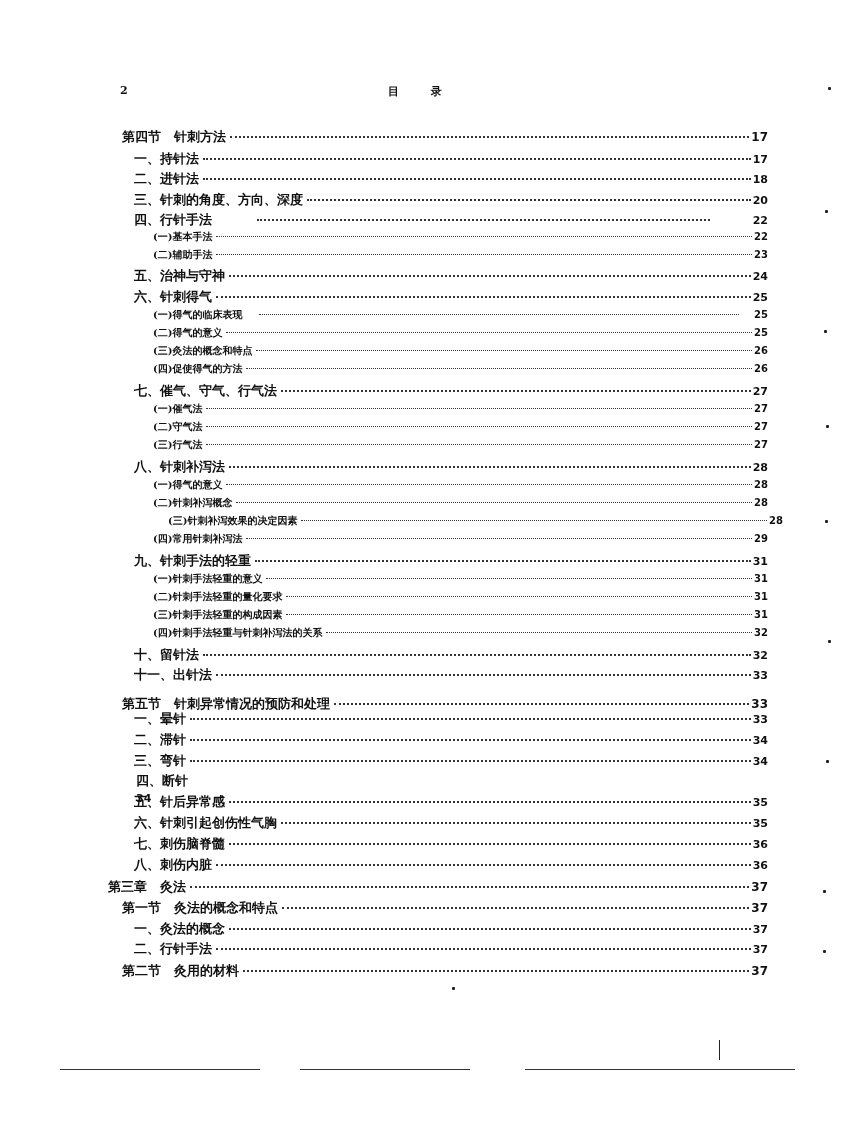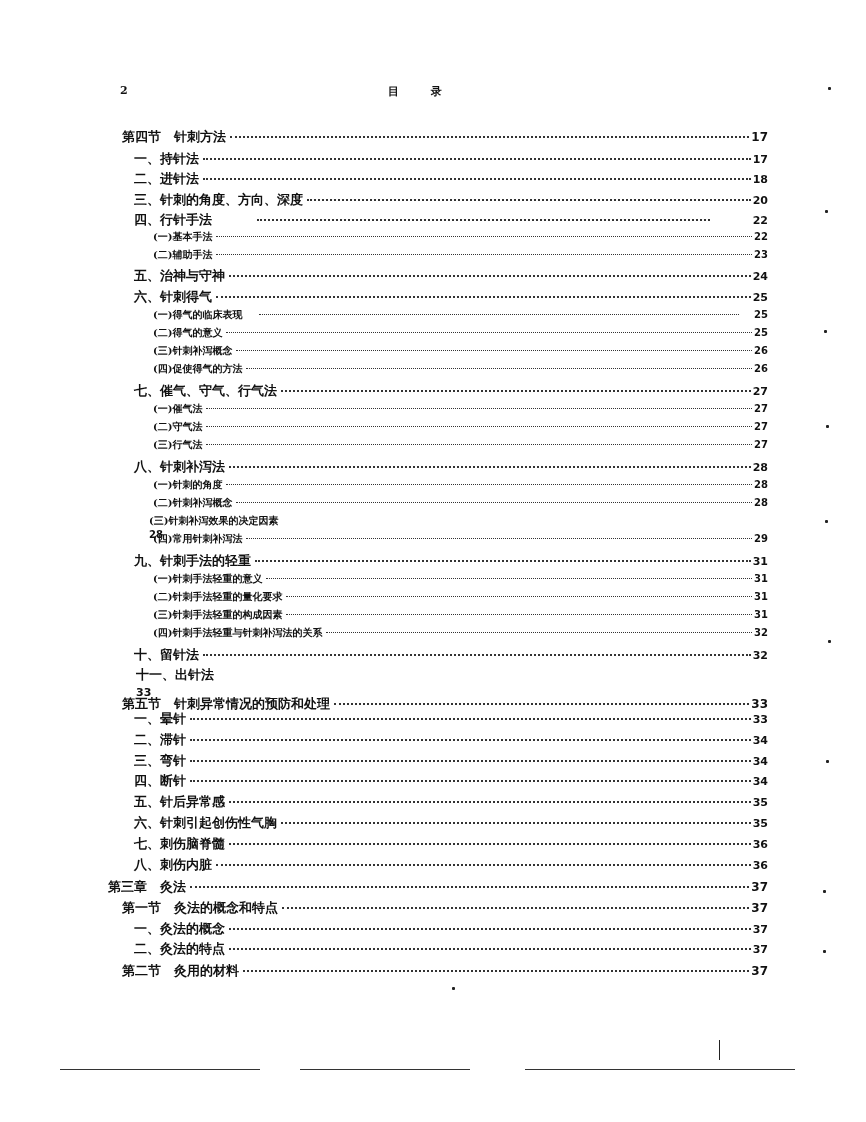--- a/index.html
+++ b/index.html
@@ -84,21 +84,21 @@
         <span class="label">(一)得气的临床表现</span>
         <span class="dots"></span>
         <span class="page-no">25</span>
       </div>
       <div class="row lvl2" style="top: 216px; left: 153px; width: 615px;">
         <span class="label">(二)得气的意义</span>
         <span class="dots"></span>
         <span class="page-no">25</span>
       </div>
       <div class="row lvl2" style="top: 234px; left: 153px; width: 615px;">
-        <span class="label">(三)针刺补泻概念</span>
+        <span class="label">(三)灸法的概念和特点</span>
         <span class="dots"></span>
         <span class="page-no">26</span>
       </div>
       <div class="row lvl2" style="top: 252px; left: 153px; width: 615px;">
         <span class="label">(四)促使得气的方法</span>
         <span class="dots"></span>
         <span class="page-no">26</span>
       </div>
       <div class="row lvl1" style="top: 272px; left: 134px; width: 634px;">
         <span class="label">七、催气、守气、行气法</span>
@@ -119,30 +119,30 @@
         <span class="label">(三)行气法</span>
         <span class="dots"></span>
         <span class="page-no">27</span>
       </div>
       <div class="row lvl1" style="top: 348px; left: 134px; width: 634px;">
         <span class="label">八、针刺补泻法</span>
         <span class="dots"></span>
         <span class="page-no">28</span>
       </div>
       <div class="row lvl2" style="top: 368px; left: 153px; width: 615px;">
-        <span class="label">(一)针刺的角度</span>
+        <span class="label">(一)得气的意义</span>
         <span class="dots"></span>
         <span class="page-no">28</span>
       </div>
       <div class="row lvl2" style="top: 386px; left: 153px; width: 615px;">
         <span class="label">(二)针刺补泻概念</span>
         <span class="dots"></span>
         <span class="page-no">28</span>
       </div>
-      <div class="row lvl2" style="top: 404px; left: 147px; width: 615px; flex-direction: column;">
+      <div class="row lvl2" style="top: 404px; left: 168px; width: 615px;">
         <span class="label">(三)针刺补泻效果的决定因素</span>
         <span class="dots"></span>
         <span class="page-no">28</span>
       </div>
       <div class="row lvl2" style="top: 422px; left: 153px; width: 615px;">
         <span class="label">(四)常用针刺补泻法</span>
         <span class="dots"></span>
         <span class="page-no">29</span>
       </div>
       <div class="row lvl1" style="top: 442px; left: 134px; width: 634px;">
@@ -168,21 +168,21 @@
       <div class="row lvl2" style="top: 516px; left: 153px; width: 615px;">
         <span class="label">(四)针刺手法轻重与针刺补泻法的关系</span>
         <span class="dots"></span>
         <span class="page-no">32</span>
       </div>
       <div class="row lvl1" style="top: 536px; left: 134px; width: 634px;">
         <span class="label">十、留针法</span>
         <span class="dots"></span>
         <span class="page-no">32</span>
       </div>
-      <div class="row lvl1" style="top: 556px; left: 134px; width: 634px; flex-direction: column;">
+      <div class="row lvl1" style="top: 556px; left: 134px; width: 634px;">
         <span class="label">十一、出针法</span>
         <span class="dots"></span>
         <span class="page-no">33</span>
       </div>
       <div class="row lvl0" style="top: 578px; left: 122px; width: 646px; margin-top: 7px;">
         <span class="label">第五节　针刺异常情况的预防和处理</span>
         <span class="dots"></span>
         <span class="page-no">33</span>
       </div>
       <div class="row lvl1" style="top: 600px; left: 134px; width: 634px;">
@@ -193,21 +193,21 @@
       <div class="row lvl1" style="top: 621px; left: 134px; width: 634px;">
         <span class="label">二、滞针</span>
         <span class="dots"></span>
         <span class="page-no">34</span>
       </div>
       <div class="row lvl1" style="top: 642px; left: 134px; width: 634px;">
         <span class="label">三、弯针</span>
         <span class="dots"></span>
         <span class="page-no">34</span>
       </div>
-      <div class="row lvl1" style="top: 662px; left: 134px; width: 634px;">
+      <div class="row lvl1" style="top: 662px; left: 134px; width: 634px; flex-direction: column;">
         <span class="label">四、断针</span>
         <span class="dots"></span>
         <span class="page-no">34</span>
       </div>
       <div class="row lvl1" style="top: 683px; left: 134px; width: 634px;">
         <span class="label">五、针后异常感</span>
         <span class="dots"></span>
         <span class="page-no">35</span>
       </div>
       <div class="row lvl1" style="top: 704px; left: 134px; width: 634px;">
@@ -234,21 +234,21 @@
         <span class="label">第一节　灸法的概念和特点</span>
         <span class="dots"></span>
         <span class="page-no">37</span>
       </div>
       <div class="row lvl1" style="top: 810px; left: 134px; width: 634px;">
         <span class="label">一、灸法的概念</span>
         <span class="dots"></span>
         <span class="page-no">37</span>
       </div>
       <div class="row lvl1" style="top: 830px; left: 134px; width: 634px;">
-        <span class="label">二、灸法的特点</span>
+        <span class="label">二、行针手法</span>
         <span class="dots"></span>
         <span class="page-no">37</span>
       </div>
       <div class="row lvl0" style="top: 852px; left: 122px; width: 646px;">
         <span class="label">第二节　灸用的材料</span>
         <span class="dots"></span>
         <span class="page-no">37</span>
       </div>
     </div>
 

